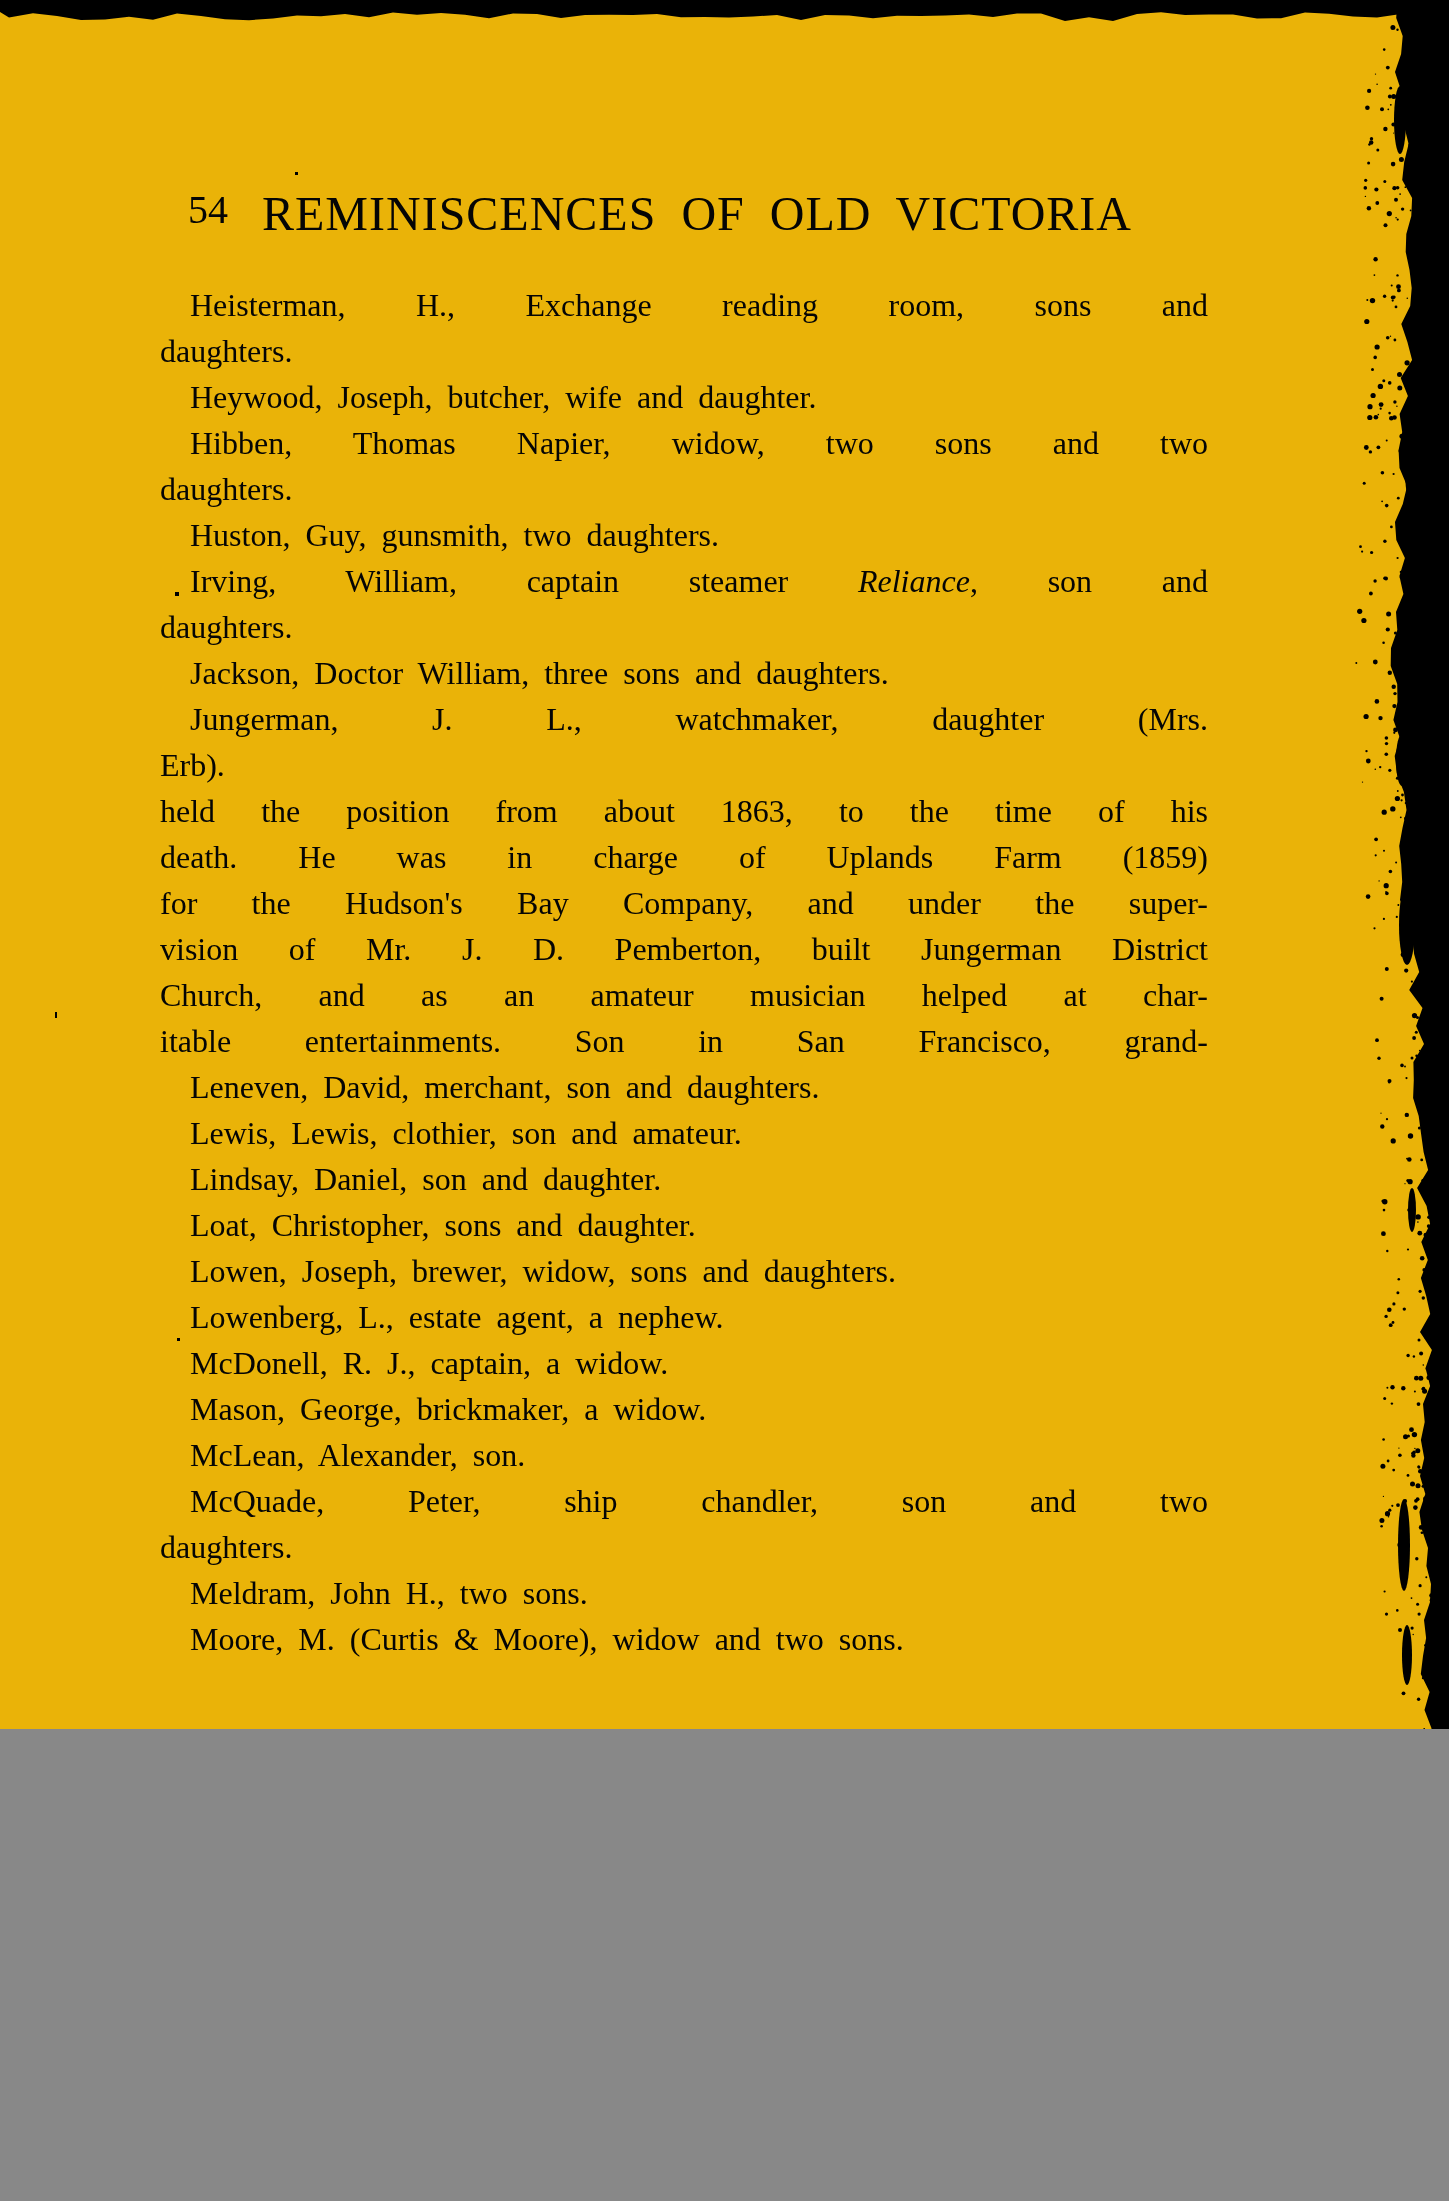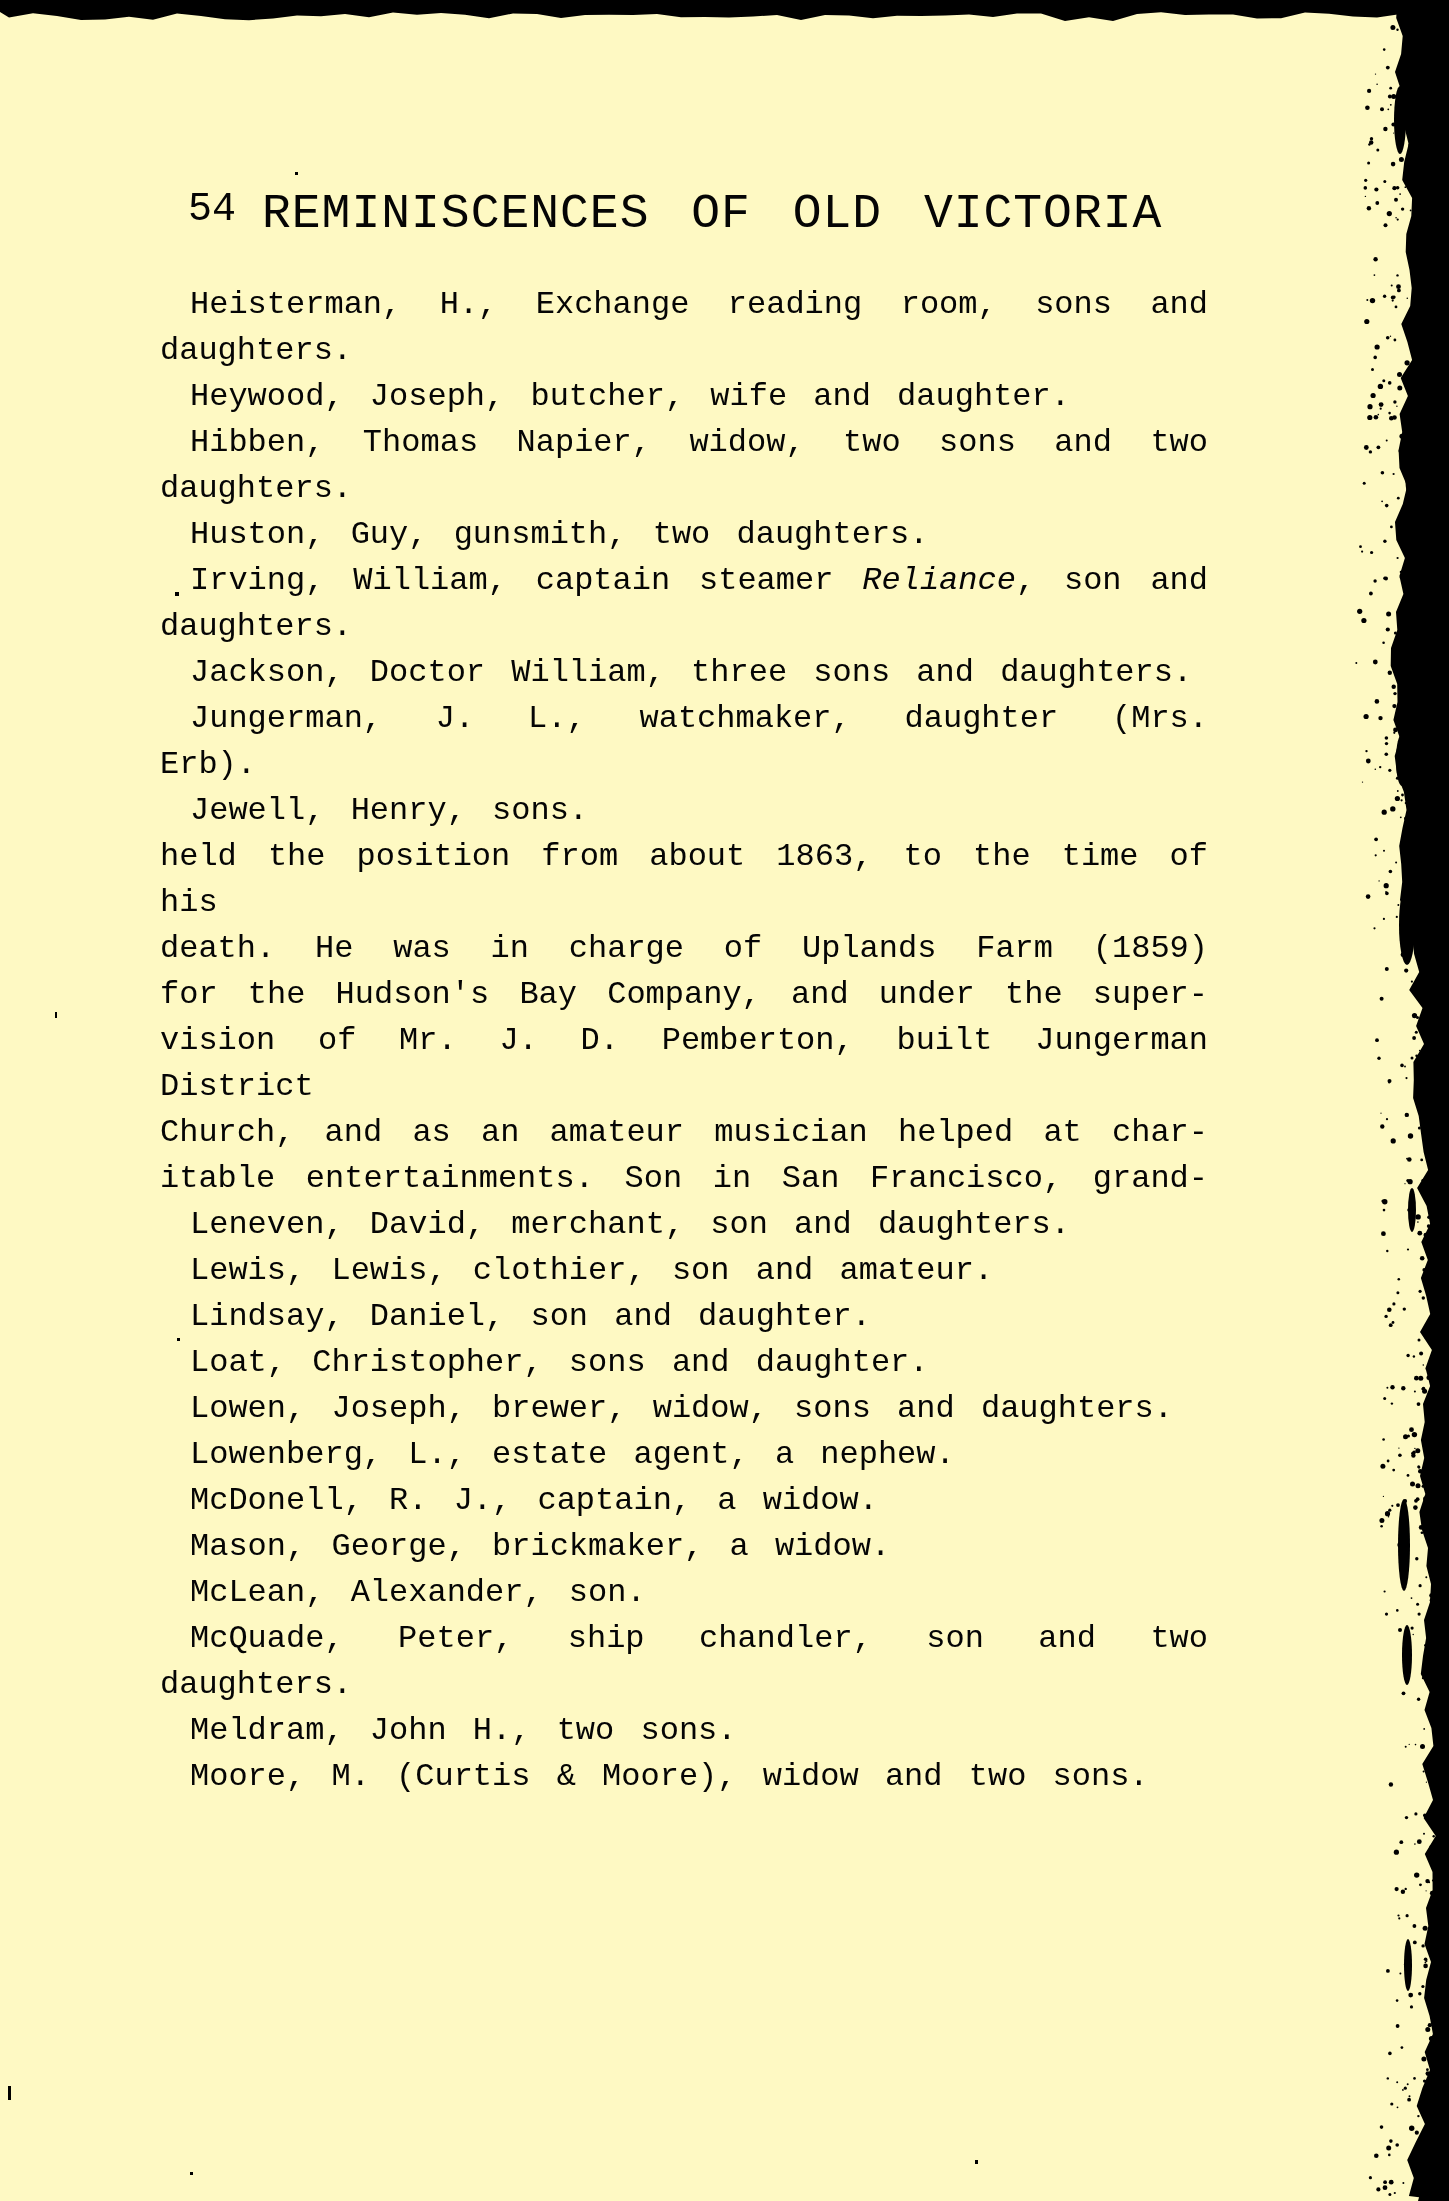--- a/index.html
+++ b/index.html
@@ -1,21 +1,21 @@
 <!DOCTYPE html>
 <html><head>
 <meta charset="utf-8">
 <style>
   html,body{margin:0;padding:0;background:#888;}
   .page{
     position:relative;
-    width:1449px;height:2201px;
-    background:#fef9c3;
+    width:1449px;height:1729px;
+    background:#eab308;
     overflow:hidden;
-    font-family:Liberation Mono, monospace;
+    font-family:Liberation Serif, serif;
     color:#050505;
   }
   
   .header{position:absolute;top:0;left:0;width:100%;height:260px;}
   .pagenum{
     position:absolute;left:188px;top:190px;
     font-size:40px;line-height:1;
   }
   .booktitle{
     position:absolute;left:262px;top:190px;
@@ -54,21 +54,20 @@
       <div class="line"><span>daughters.</span></div>
       <div class="line indent"><span>Heywood, Joseph, butcher, wife and daughter.</span></div>
       <div class="line indent just"><span>Hibben, Thomas Napier, widow, two sons and two</span></div>
       <div class="line"><span>daughters.</span></div>
       <div class="line indent"><span>Huston, Guy, gunsmith, two daughters.</span></div>
       <div class="line indent just"><span>Irving, William, captain steamer </span><span class="it">Reliance</span><span>, son and</span></div>
       <div class="line"><span>daughters.</span></div>
       <div class="line indent"><span>Jackson, Doctor William, three sons and daughters.</span></div>
       <div class="line indent just"><span>Jungerman, J. L., watchmaker, daughter (Mrs.</span></div>
       <div class="line"><span>Erb).</span></div>
-      <div class="line indent"><span>Jewell, Henry, sons.</span></div>
       <div class="line just"><span>held the position from about 1863, to the time of his</span></div>
       <div class="line just"><span>death.  He was in charge of Uplands Farm (1859)</span></div>
       <div class="line just"><span>for the Hudson's Bay Company, and under the super-</span></div>
       <div class="line just"><span>vision of Mr. J. D. Pemberton, built Jungerman District</span></div>
       <div class="line just"><span>Church, and as an amateur musician helped at char-</span></div>
       <div class="line just"><span>itable entertainments.  Son in San Francisco, grand-</span></div>
       <div class="line indent"><span>Leneven, David, merchant, son and daughters.</span></div>
       <div class="line indent"><span>Lewis, Lewis, clothier, son and amateur.</span></div>
       <div class="line indent"><span>Lindsay, Daniel, son and daughter.</span></div>
       <div class="line indent"><span>Loat, Christopher, sons and daughter.</span></div>

